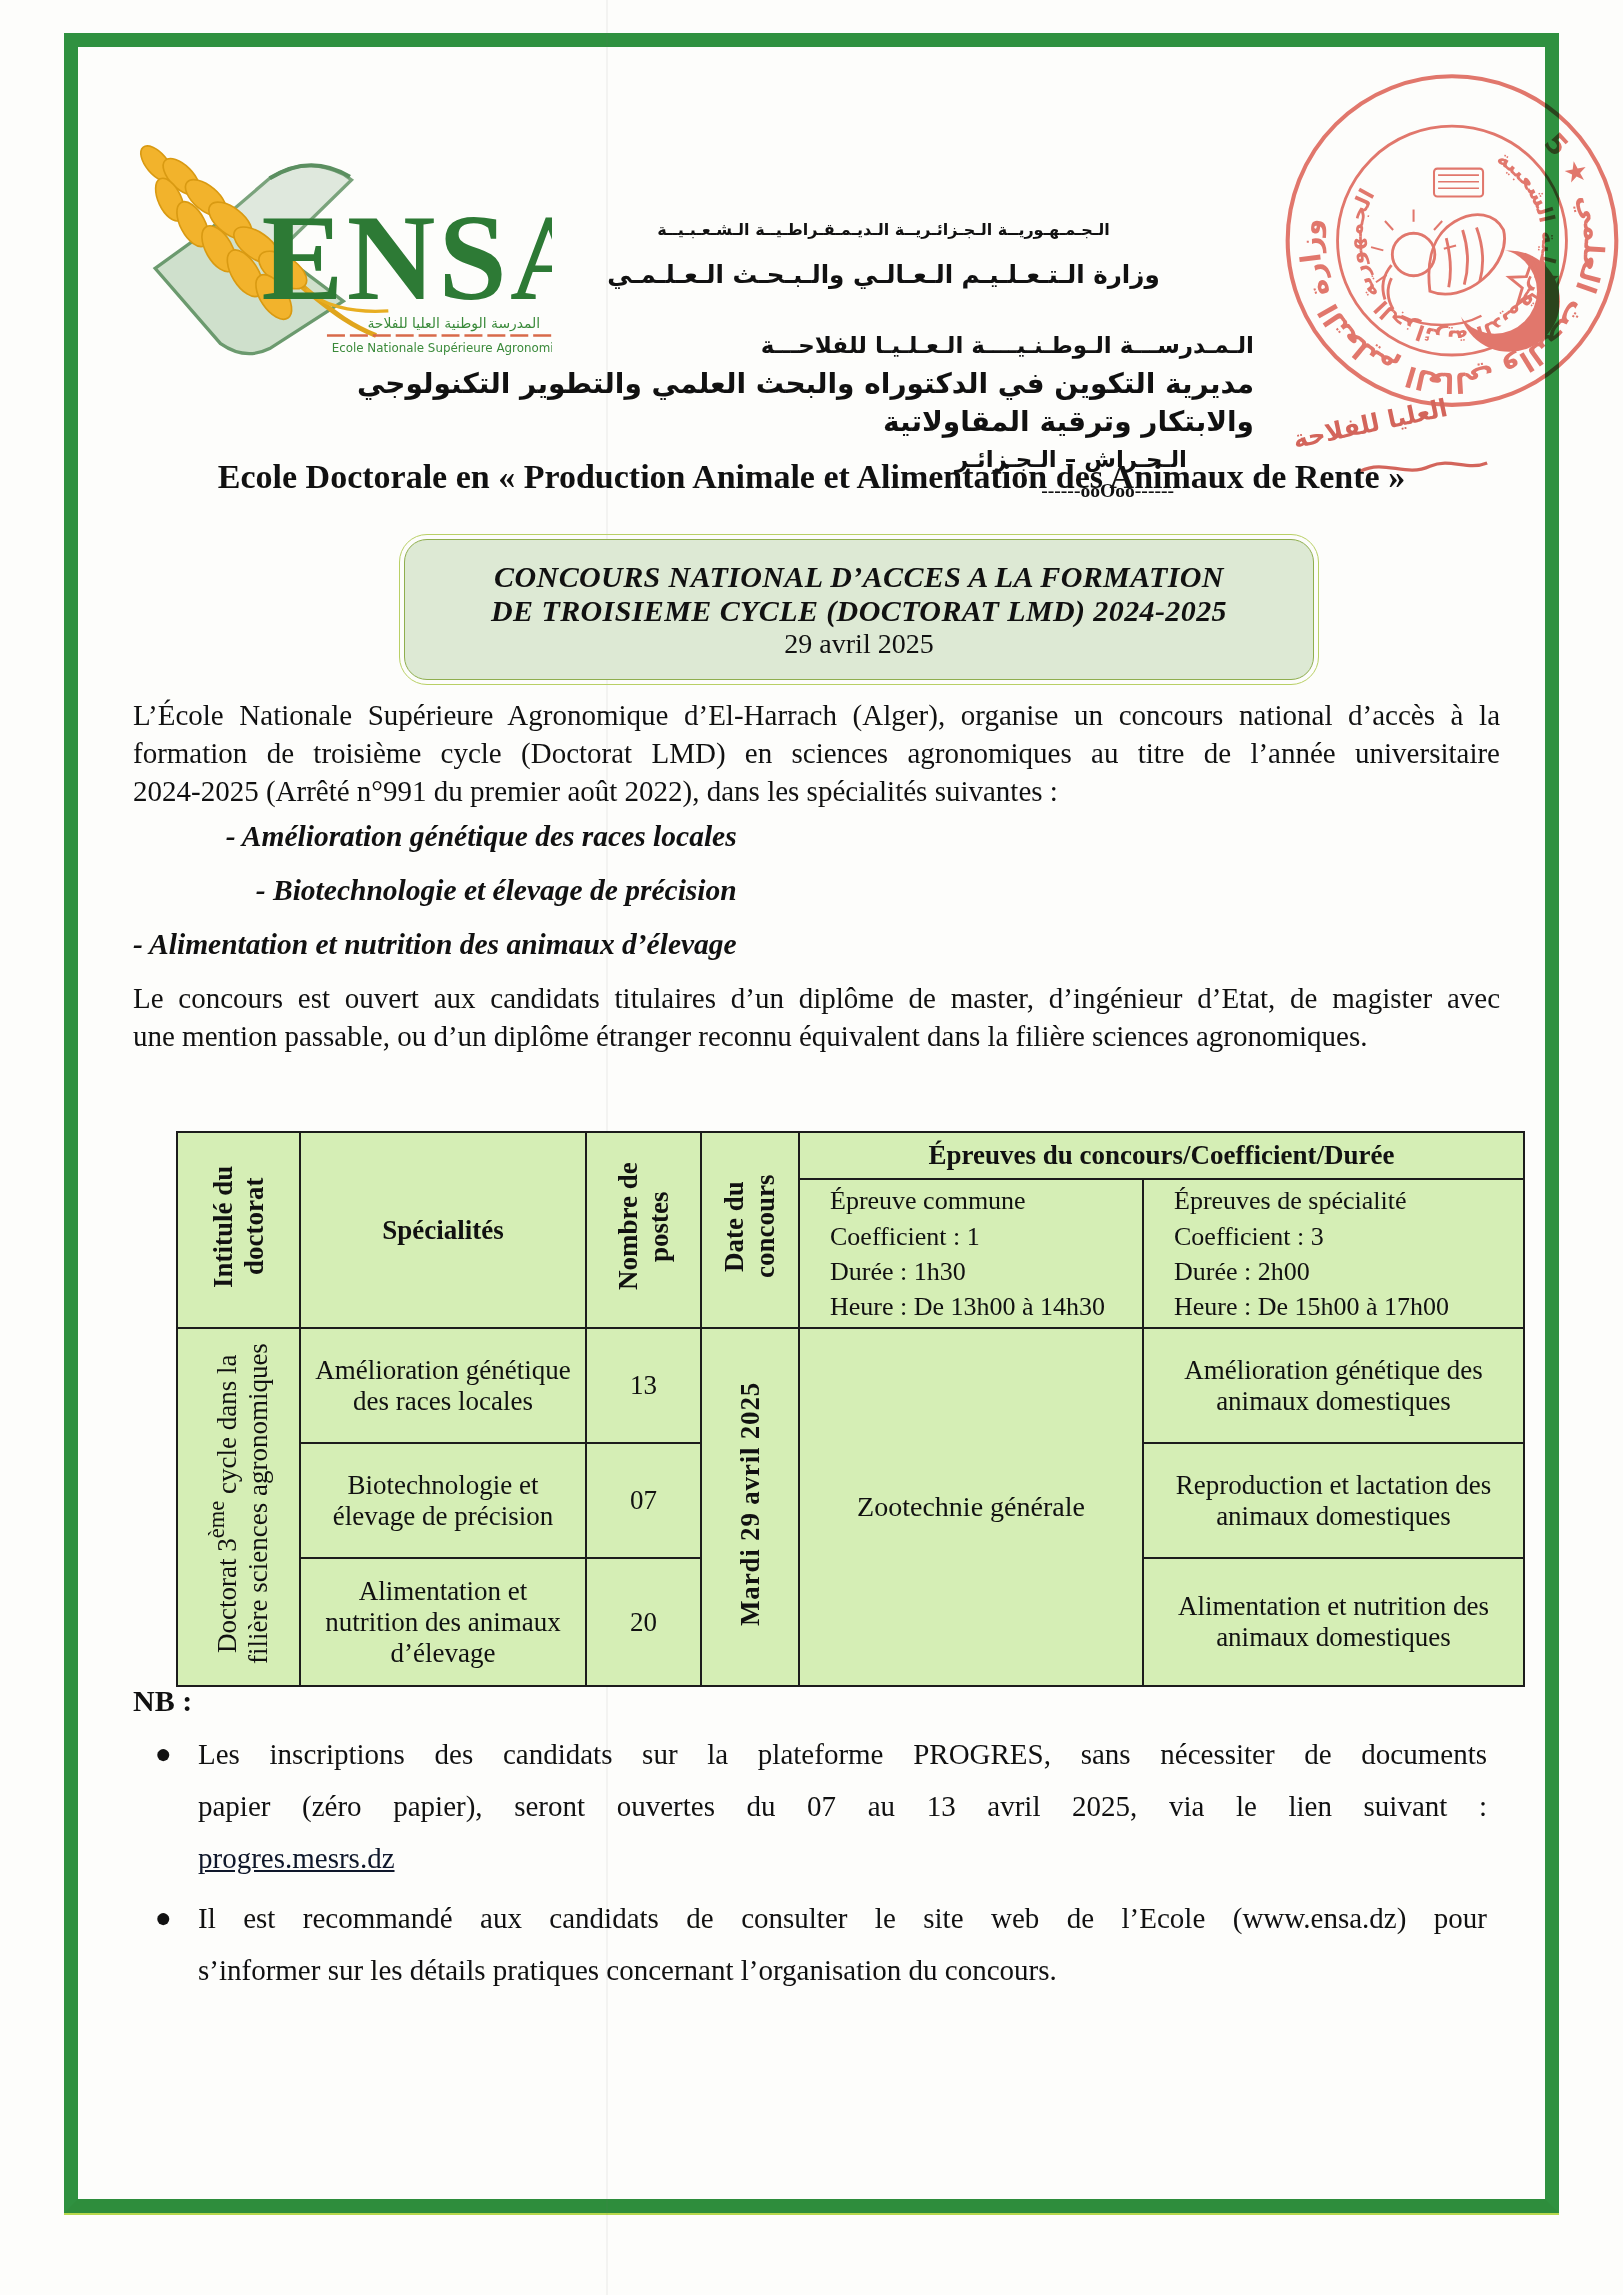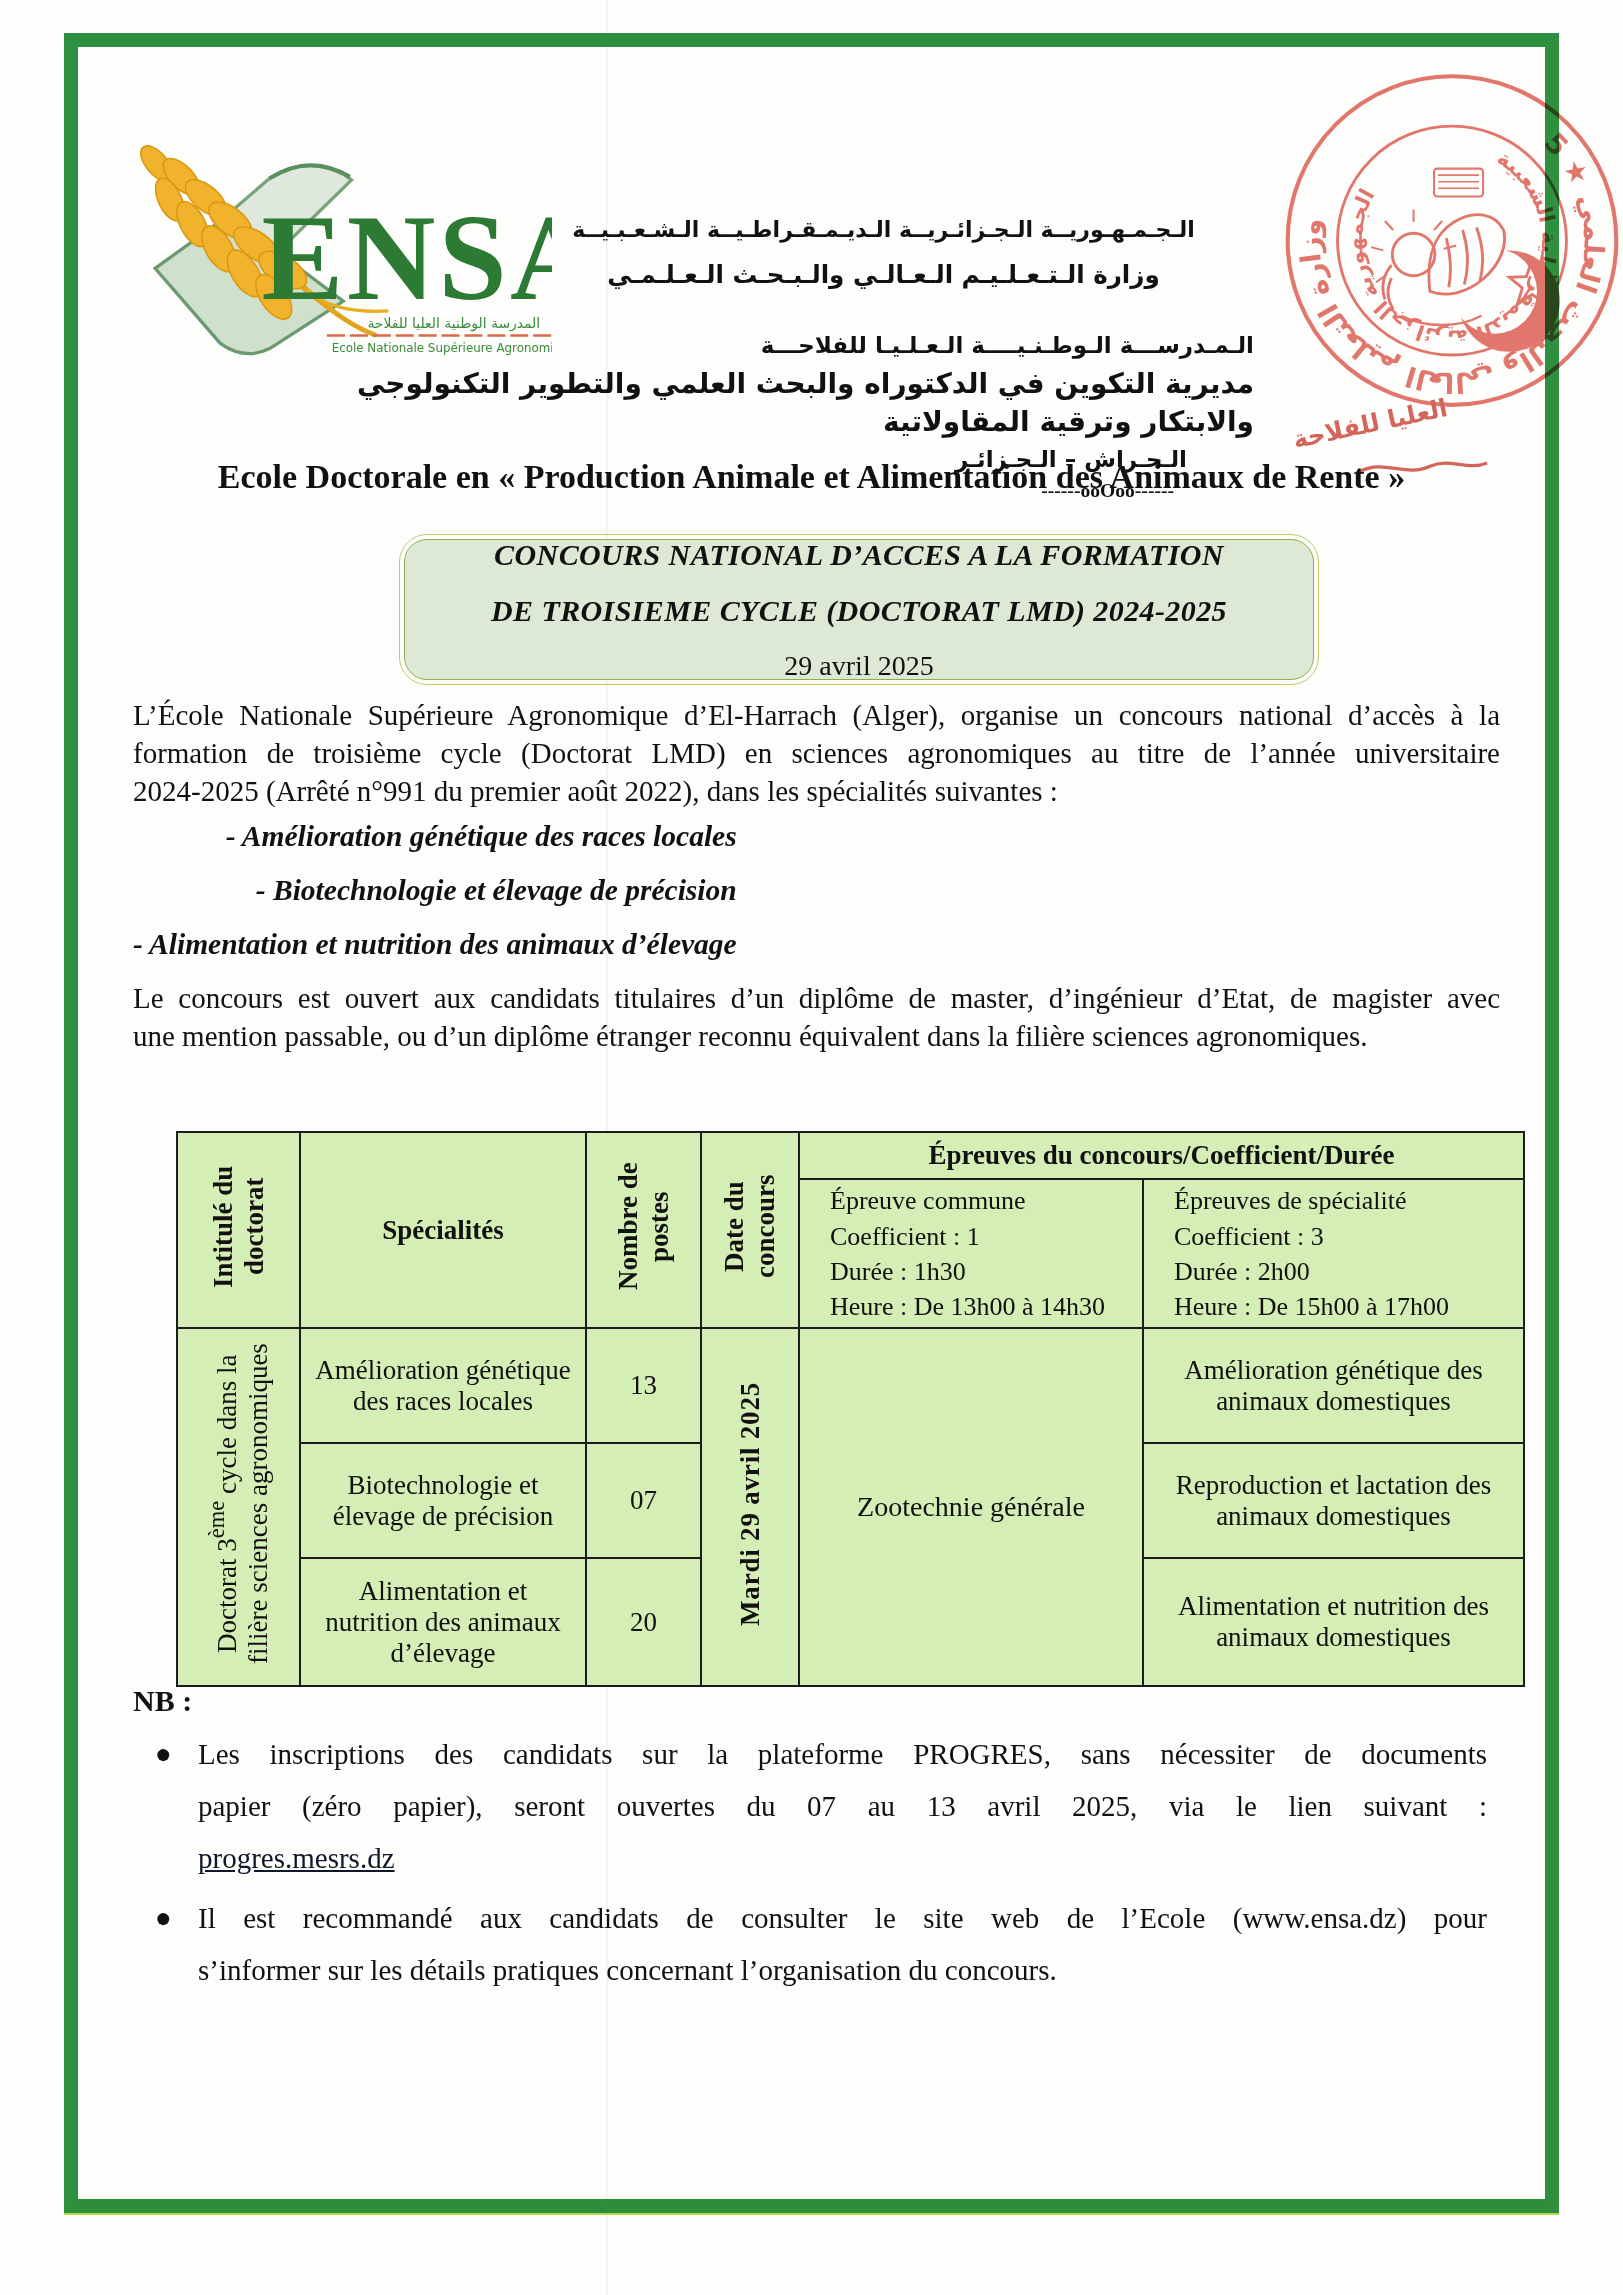--- a/index.html
+++ b/index.html
@@ -7,34 +7,34 @@
         font-family:"Liberation Serif", serif;color:#111;}
   .abs{position:absolute;}
   
   #frame{left:64px;top:33px;width:1495px;height:2180px;border:14px solid #2f9140;
          box-sizing:border-box;border-bottom-color:#2e8d3c;}
   #frame:after{content:"";position:absolute;left:-14px;right:-14px;bottom:-16.4px;height:2.5px;background:#b8d84c;}
   .fold{left:606px;top:0;width:1.6px;height:2295px;background:rgba(120,120,120,0.07);}
   .ar{font-family:"DejaVu Sans", sans-serif;}
   
   #ar-center{left:507px;top:206px;width:753px;text-align:center;font-weight:bold;}
-  #ar-center .l1{font-size:22px;line-height:47px;}
+  #ar-center .l1{font-size:16px;line-height:47px;}
   #ar-center .l2{font-size:24.6px;line-height:43px;}
   #ar-right{left:344px;top:326px;width:910px;text-align:right;font-weight:bold;}
   #ar-right .l3{font-size:23px;line-height:39px;}
   #ar-right .l4{font-size:28px;line-height:38px;}
   #ar-right .l5{font-size:23px;line-height:36px;padding-right:67px;letter-spacing:1.6px;}
   #ar-right .sep{font-family:"Liberation Serif",serif;font-size:19.6px;line-height:28px;padding-right:80px;font-weight:bold;}
   
   #doc-title{left:75px;top:458px;width:1473px;text-align:center;font-size:34px;font-weight:bold;}
   
   #banner-outer{left:399px;top:534px;width:920px;height:151px;border:1.6px solid #b9d065;
      border-radius:28px;box-sizing:border-box;padding:4.1px;}
   #banner-inner{width:100%;height:100%;box-sizing:border-box;border:1.6px solid #8fae4e;border-radius:23px;
-     background:#dde9d4;display:flex;flex-direction:column;justify-content:center;align-items:center;gap:22px;}
+     background:#dde9d4;display:flex;flex-direction:column;justify-content:center;align-items:center;gap:0;}
   .banner-line{font-size:30px;font-weight:bold;font-style:italic;letter-spacing:0.4px;}
   .banner-date{font-size:28px;}
   
   .para{left:133px;width:1367px;font-size:29px;line-height:38px;}
   .jl{text-align:justify;text-align-last:justify;}
   #intro{top:696px;}
   #spec-list{left:133px;top:820px;display:flex;flex-direction:column;gap:21px;
      font-size:29.5px;font-weight:bold;font-style:italic;align-items:flex-end;}
   #para2{top:979px;}
   

